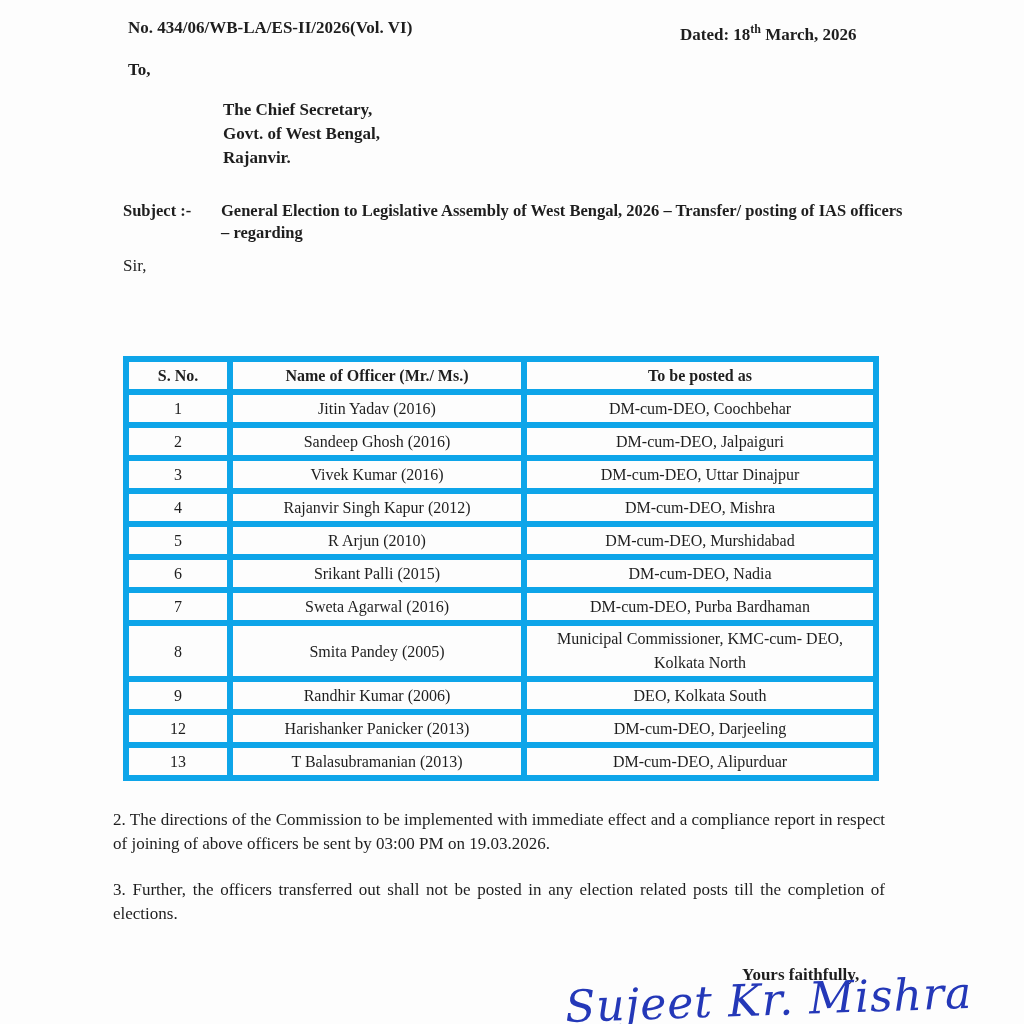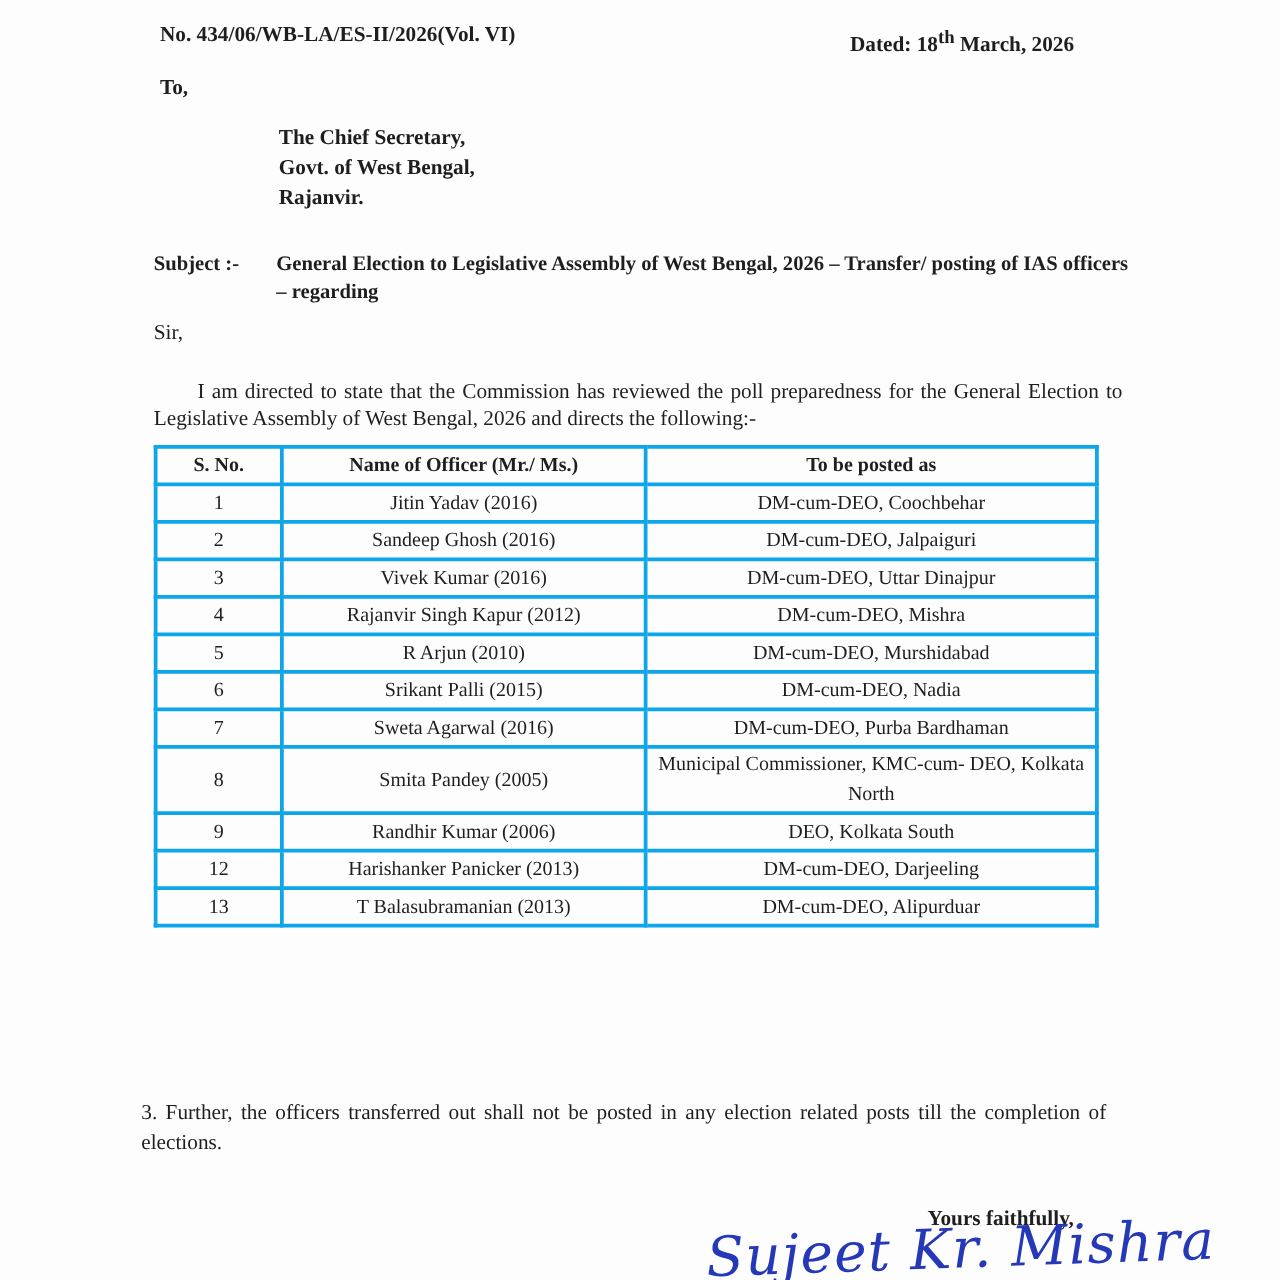--- a/index.html
+++ b/index.html
@@ -6,34 +6,34 @@
   body {
     width: 1024px; height: 1024px; overflow: hidden;
     background: #fdfdfd;
     font-family: "Liberation Serif", "DejaVu Serif", serif;
     color: #1e1e1e;
     position: relative;
   }
   .page { position: absolute; left: 0; top: 12px; width: 1024px; height: 1024px; }
   .ref-no { position: absolute; left: 128px; top: 6px; font-size: 17px; font-weight: bold; }
   .dated { position: absolute; left: 680px; top: 10px; font-size: 17px; font-weight: bold; }
-  .dated sup { font-size: 15px; }
+  .dated sup { font-size: 12px; }
   .to { position: absolute; left: 128px; top: 48px; font-size: 17px; font-weight: bold; }
   .addressee { position: absolute; left: 223px; top: 86px; font-size: 17px; font-weight: bold; line-height: 24px; }
   .subject { position: absolute; left: 123px; top: 188px; font-size: 16.5px; font-weight: bold; line-height: 22px; width: 790px; }
   .subject .lbl { position: absolute; left: 0; top: 0; font-family: Liberation Serif, serif; }
   .subject .txt { position: absolute; left: 98px; top: 0; width: 690px; }
   .sir { position: absolute; left: 123px; top: 244px; font-size: 17px; }
   .para1 { position: absolute; left: 123px; top: 290px; width: 775px; font-size: 17px; line-height: 22px; text-align: justify; text-indent: 35px; }
   table.postings {
     position: absolute; left: 123px; top: 344px; width: 756px;
     border-collapse: collapse; font-size: 16px;
   }
   table.postings th, table.postings td {
-    border: 3px solid #0ea5e9; text-align: center; padding: 1px 4px; line-height: 25px;
+    border: 6px solid #0ea5e9; text-align: center; padding: 1px 4px; line-height: 25px;
   }
   table.postings th { font-weight: bold; }
   table.postings td.sno { width: 90px; }
   table.postings td.name { width: 280px; }
   table.postings td.post { line-height: 24px; }
   .para2 { position: absolute; left: 113px; top: 796px; width: 772px; font-size: 17px; line-height: 24px; text-align: justify; }
   .para3 { position: absolute; left: 113px; top: 866px; width: 772px; font-size: 17px; line-height: 24px; text-align: justify; }
   .closing { position: absolute; left: 742px; top: 953px; font-size: 17px; font-weight: bold; text-align: center; }
   .signature {
     position: absolute; left: 565px; top: 962px; font-size: 44px; color: #2438b8;
@@ -58,21 +58,20 @@
     <div>Rajanvir.</div>
   </div>
 
   <div class="subject">
     <span class="lbl">Subject :-</span>
     <span class="txt">General Election to Legislative Assembly of West Bengal, 2026 – Transfer/ posting of IAS officers – regarding</span>
   </div>
 
   <div class="sir">Sir,</div>
 
-  <div class="para1">I am directed to state that the Commission has reviewed the poll preparedness for the General Election to Legislative Assembly of West Bengal, 2026 and directs the following:-</div>
 
   <table class="postings">
     <thead>
       <tr>
         <th>S. No.</th>
         <th>Name of Officer (Mr./ Ms.)</th>
         <th>To be posted as</th>
       </tr>
     </thead>
     <tbody>
@@ -127,18 +126,19 @@
           <td class="post">DM-cum-DEO, Darjeeling</td>
         </tr>
       <tr>
           <td class="sno">13</td>
           <td class="name">T Balasubramanian (2013)</td>
           <td class="post">DM-cum-DEO, Alipurduar</td>
         </tr>
     </tbody>
   </table>
 
+  <div class="para2">2.  The directions of the Commission to be implemented with immediate effect and a compliance report in respect of joining of above officers be sent by 03:00 PM on 19.03.2026.</div>
   <div class="para3">3.  Further, the officers transferred out shall not be posted in any election related posts till the completion of elections.</div>
 
   <div class="closing">Yours faithfully,</div>
   <div class="signature">Sujeet Kr. Mishra</div>
 
 </div>
 
 </body></html>

